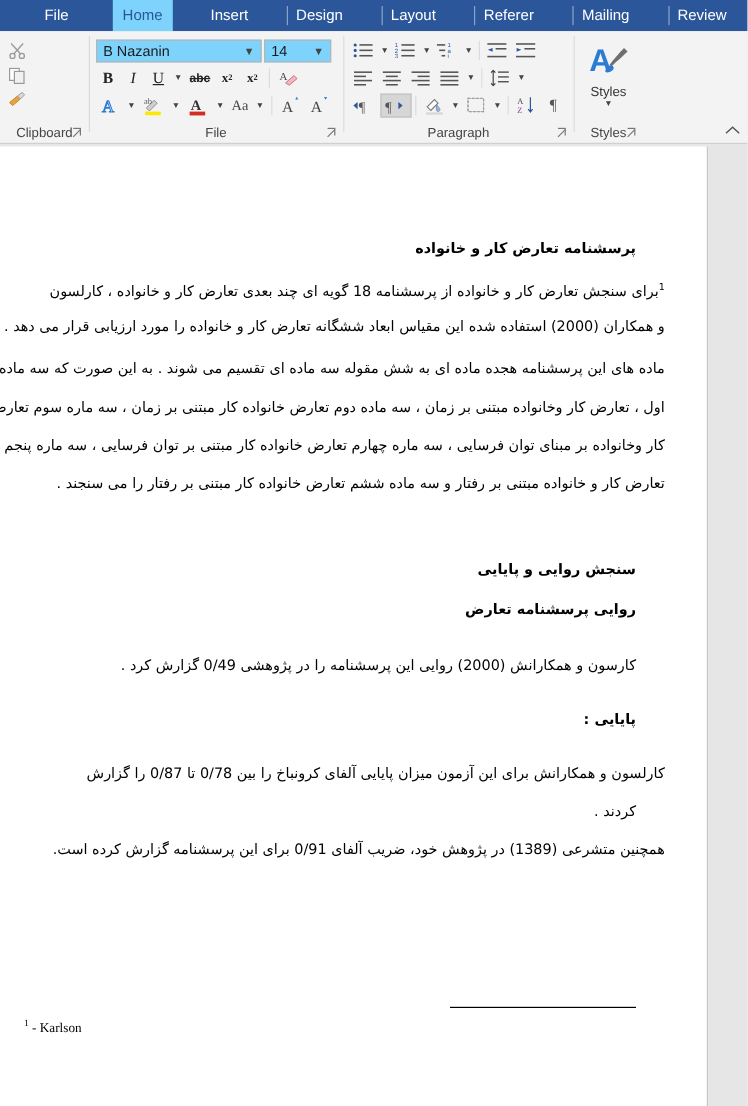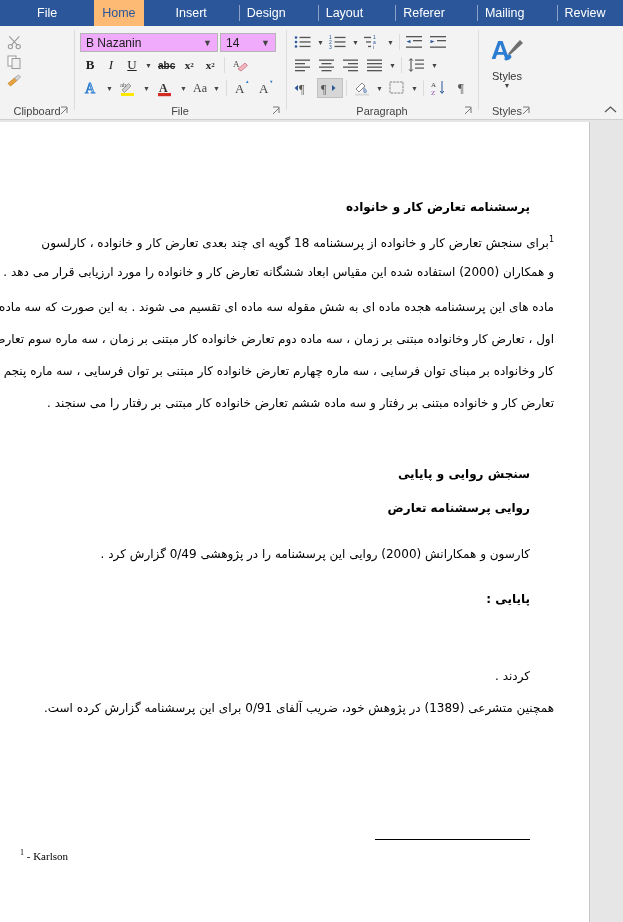--- a/index.html
+++ b/index.html
@@ -36,21 +36,21 @@
     margin-left: 24px;
   }
   .tab + .tab::before {
     content: "";
     position: absolute;
     left: 0; top: 5px; bottom: 5px;
     width: 1px;
     background: rgba(255,255,255,0.45);
   }
   .tab.active {
-    background: #fdba74;
+    background: #7dd3fc;
     color: #2b579a;
   }
   .tab.active::before { display: none; }
   .tab.file { padding: 0 13px; }
   .tab.nosep::before { display: none; }
 
   .tab-icon {
     display: flex;
     align-items: center;
     padding: 0 7px 0 9px;
@@ -144,21 +144,21 @@
   
   .g-font { width: 212px; }
   .font-row1 {
     display: flex;
     gap: 2px;
     padding: 4px 6px 0 6px;
   }
   .combo {
     height: 19px;
     border: 1px solid #b5b5b5;
-    background: #f0abfc;
+    background: #7dd3fc;
     display: flex;
     align-items: center;
     font-size: 12px;
     color: #1a1a1a;
     padding: 0 2px 0 5px;
     box-sizing: border-box;
   }
   .combo .val { flex: 1; overflow: hidden; white-space: nowrap; }
   .combo .cv { color: #444; font-size: 9px; padding: 0 3px; }
   .combo-font { width: 138px; }
@@ -669,20 +669,21 @@
       <div class="ln" style="top:242px; right:36px;">کار وخانواده بر مبنای توان فرسایی ، سه ماره چهارم تعارض خانواده کار مبتنی بر توان فرسایی ، سه ماره پنجم</div>
       <div class="ln" style="top:274px; right:36px;">تعارض کار و خانواده مبتنی بر رفتار و سه ماده ششم  تعارض خانواده کار مبتنی بر رفتار را می سنجند .</div>
 
       <div class="ln bold" style="top:345px; right:60px;">سنجش روایی و پایایی</div>
       <div class="ln bold" style="top:379px; right:60px;">روایی پرسشنامه  تعارض</div>
 
       <div class="ln" style="top:425px; right:60px;">کارسون و همکارانش (2000) روایی این پرسشنامه را در پژوهشی 0/49 گزارش کرد .</div>
 
       <div class="ln bold" style="top:470px; right:60px;">پایایی :</div>
 
+      <div class="ln" style="top:515px; right:36px;">کارلسون و همکارانش برای این آزمون میزان پایایی آلفای کرونباخ  را بین 0/78 تا 0/87 را گزارش</div>
       <div class="ln" style="top:547px; right:60px;">کردند .</div>
 
       <div class="ln" style="top:579px; right:36px;">همچنین متشرعی (1389) در پژوهش خود، ضریب آلفای 0/91 برای این پرسشنامه گزارش کرده است.</div>
 
       <div class="footsep" style="top:717px; right:60px; width:155px;"></div>
       <div class="fnote" style="top:726px; left:20px;"><sup>1</sup> <span>- Karlson</span></div>
 
     </div>
   </div>
 </div>

